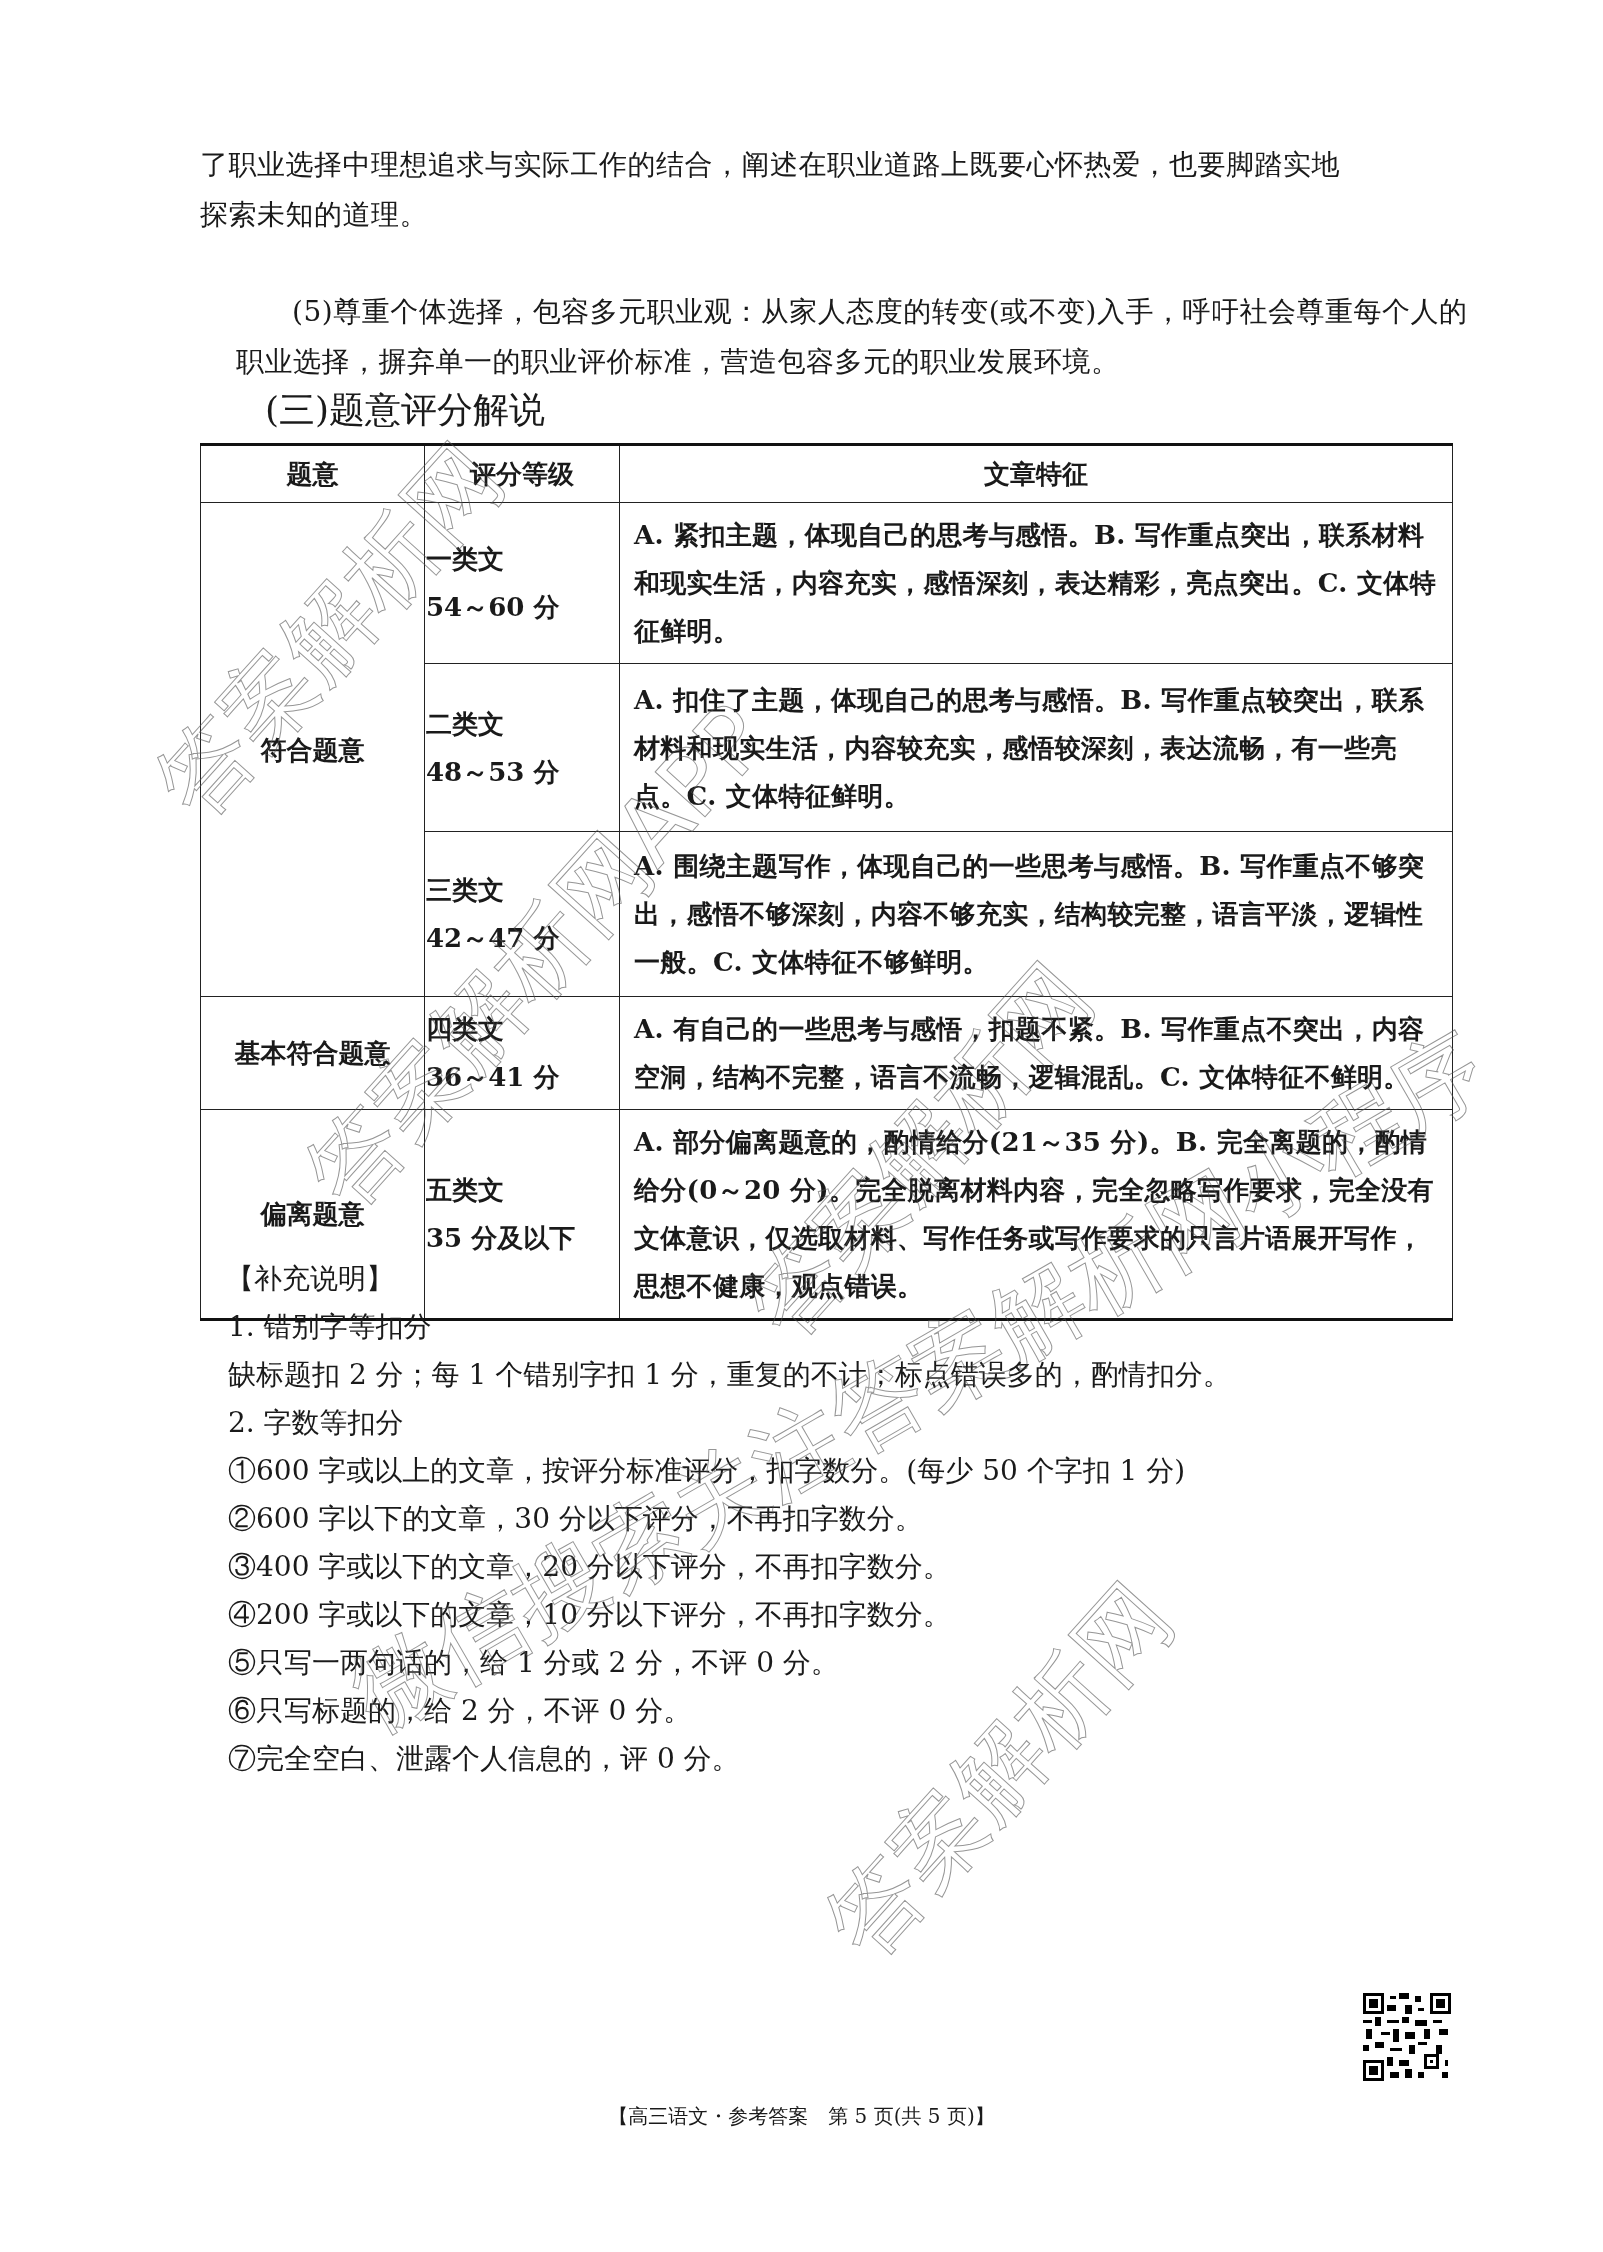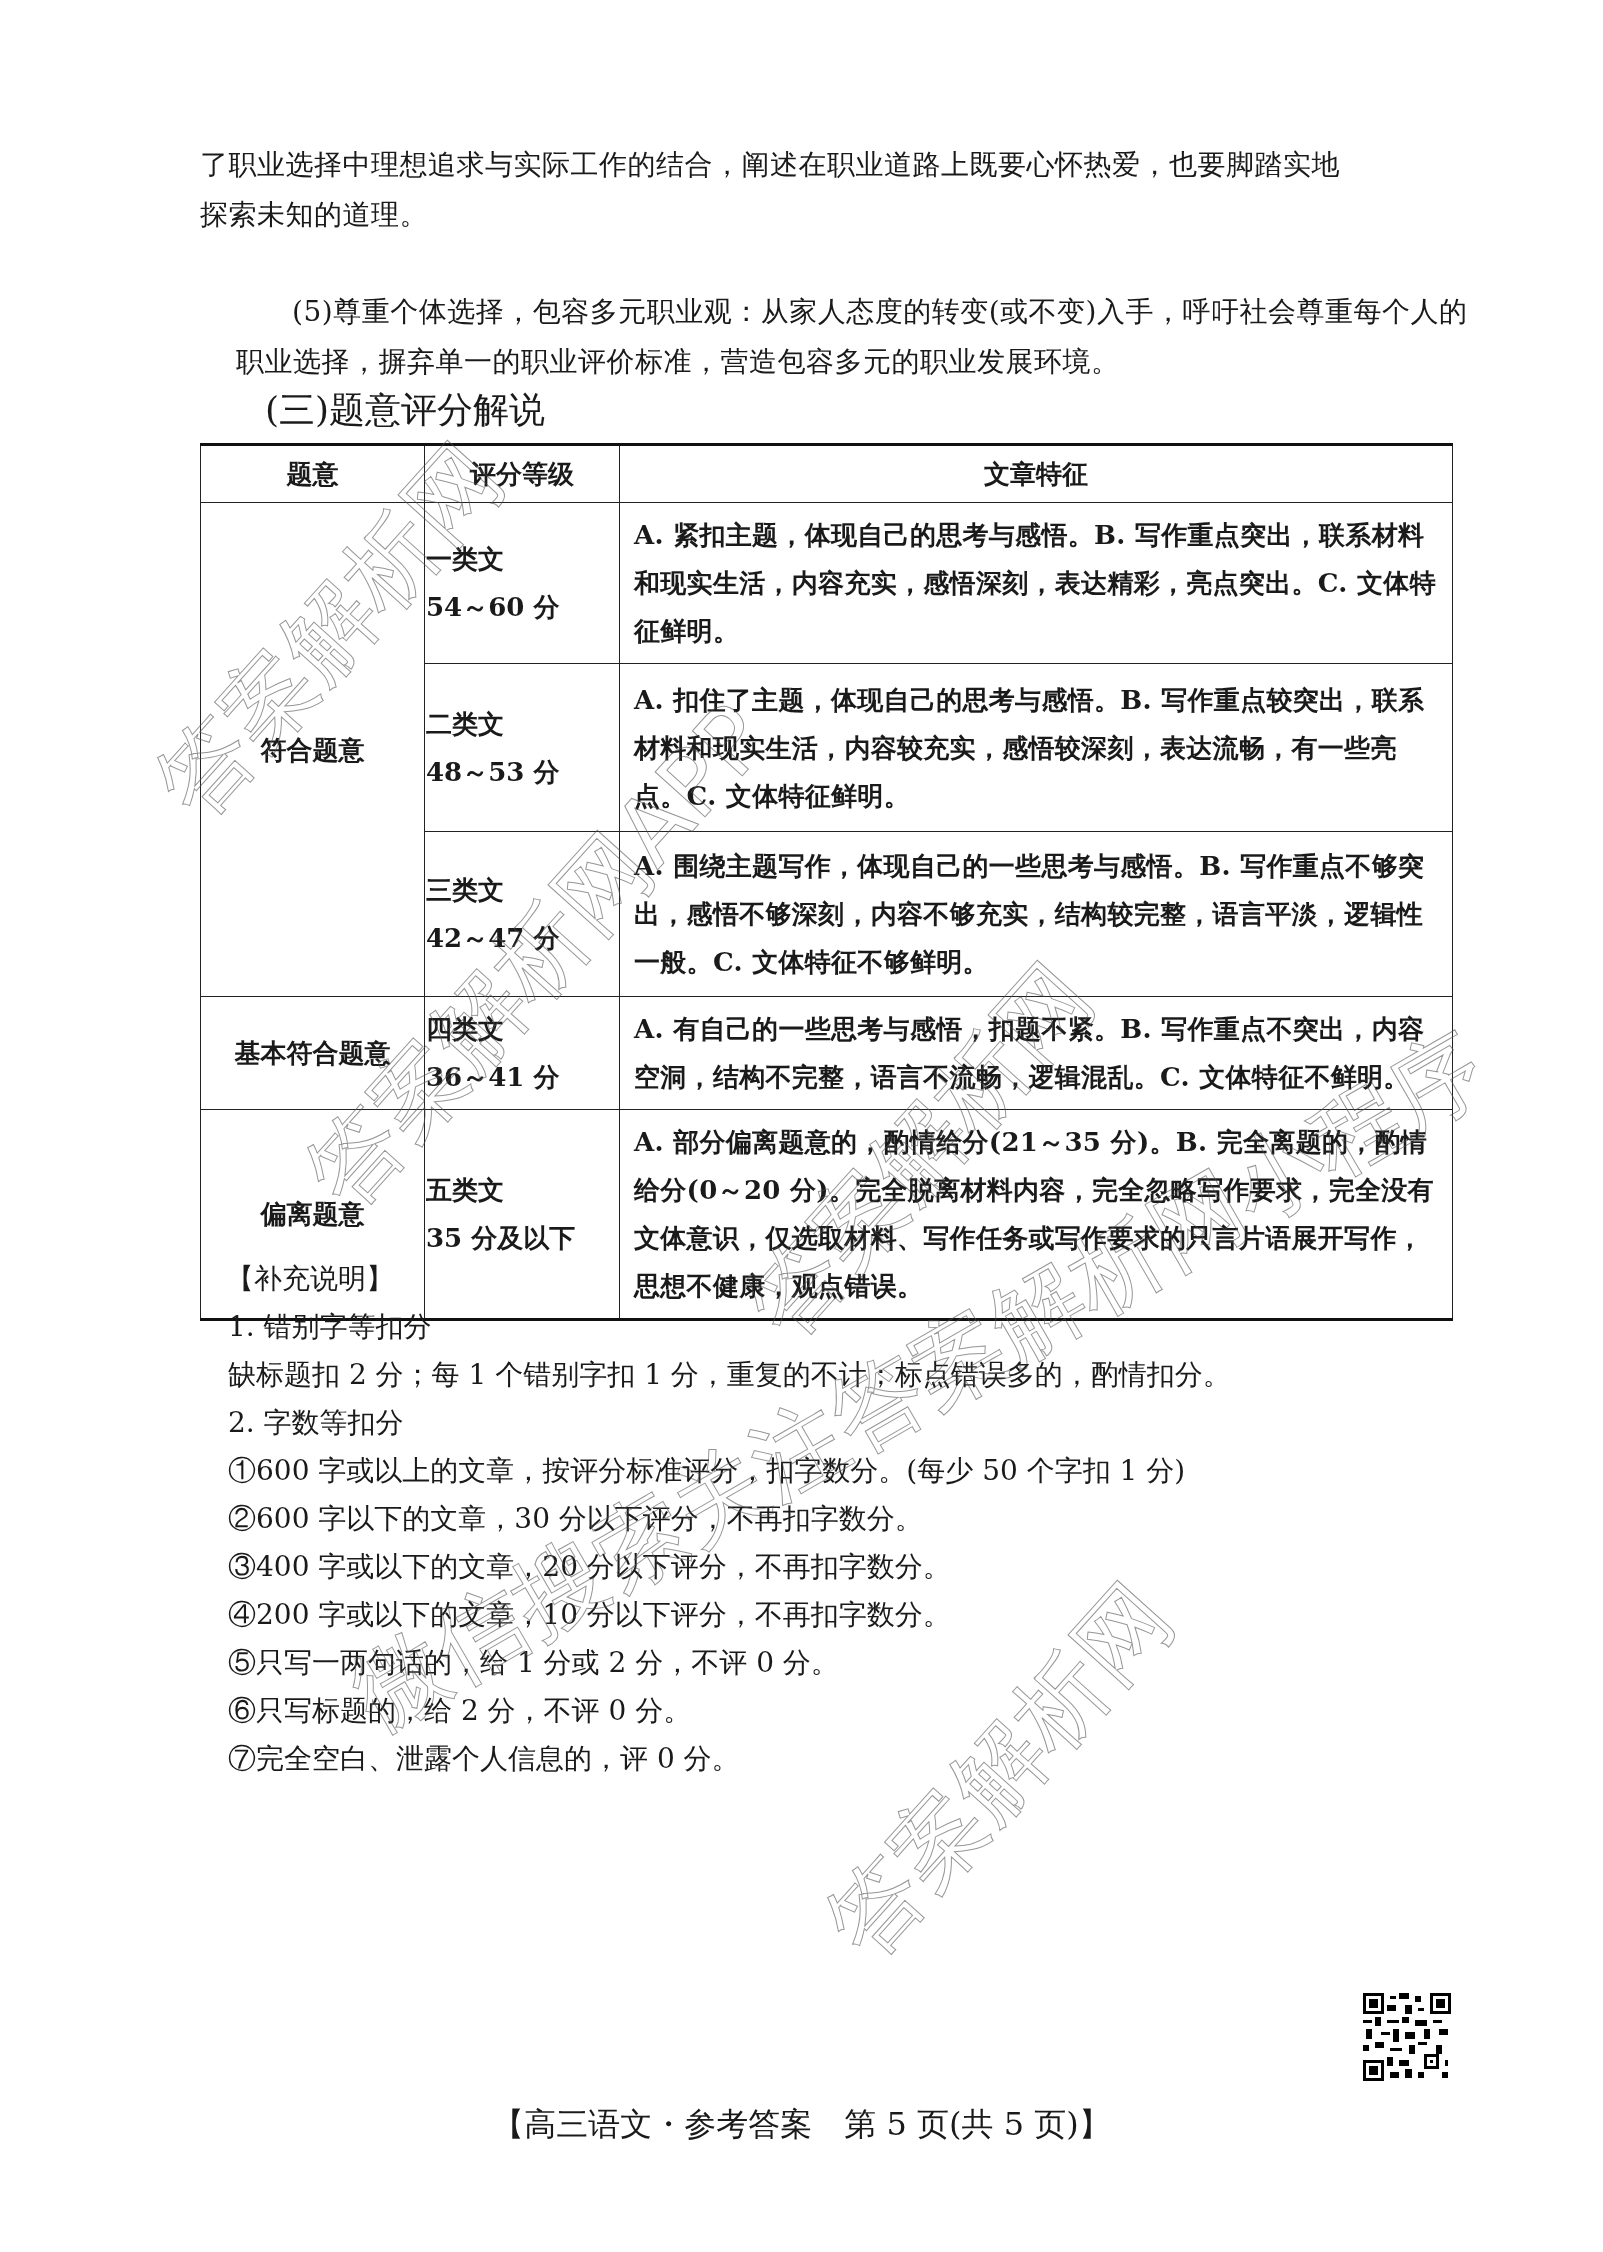--- a/index.html
+++ b/index.html
@@ -11,21 +11,21 @@
   .section-title { position:absolute; left:265px; top:386px; font-size:36px; }
   table.grading { position:absolute; left:200px; top:443px; width:1253px; border-collapse:collapse;
                   border-top:3px solid #111; border-bottom:3px solid #111; font-size:26px; }
   table.grading td, table.grading th { border:1.5px solid #222; vertical-align:middle; font-weight:bold; }
   table.grading th { height:54px; text-align:center; }
   .c1 { width:167px; text-align:center; line-height:48px; }
   .c2 { width:192px; text-align:left; line-height:48px; }
   .c3 { text-align:left; padding:8px 12px 8px 14px; line-height:48px; letter-spacing:0.3px; }
   .supp { position:absolute; left:228px; font-size:28px; line-height:48px; }
   .qr { position:absolute; left:1363px; top:1993px; width:88px; height:88px; }
-  .footer { position:absolute; left:0; width:1603px; top:2103px; text-align:center; font-size:32px; }
+  .footer { position:absolute; left:0; width:1603px; top:2103px; text-align:center; font-size:20px; }
   .watermark { position:absolute; color:rgba(90,90,90,0.55); font-size:92px;
                font-family:"DejaVu Sans","Liberation Sans",sans-serif; white-space:nowrap;
                transform-origin:left top; pointer-events:none;
                -webkit-text-stroke:1px rgba(80,80,80,0.6); color:transparent; }
 </style>
 </head>
 <body>
 
 <div class="page">
 

